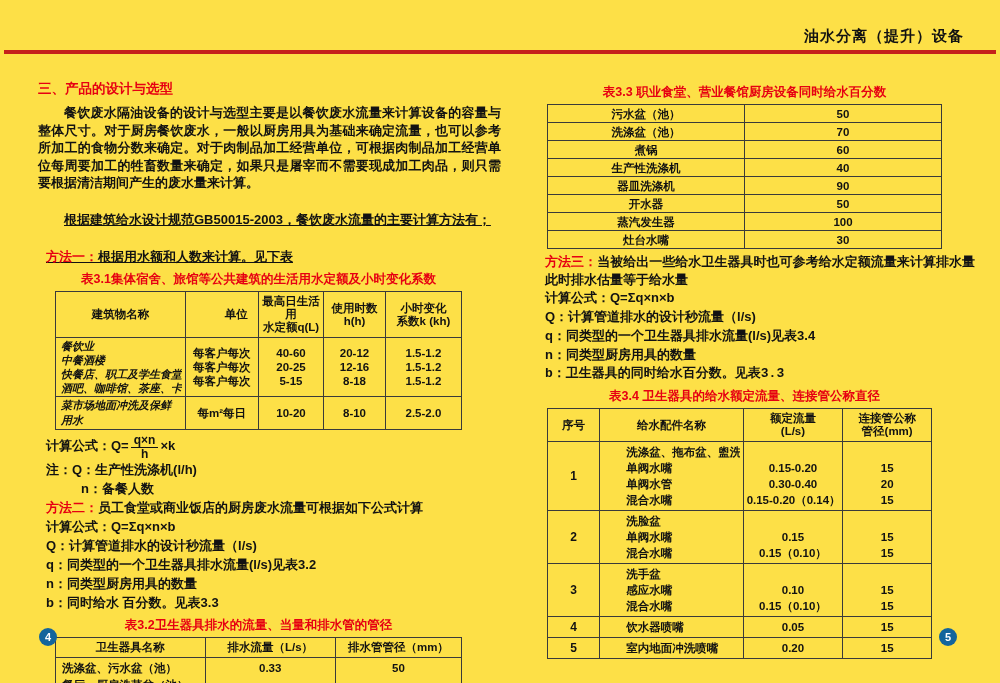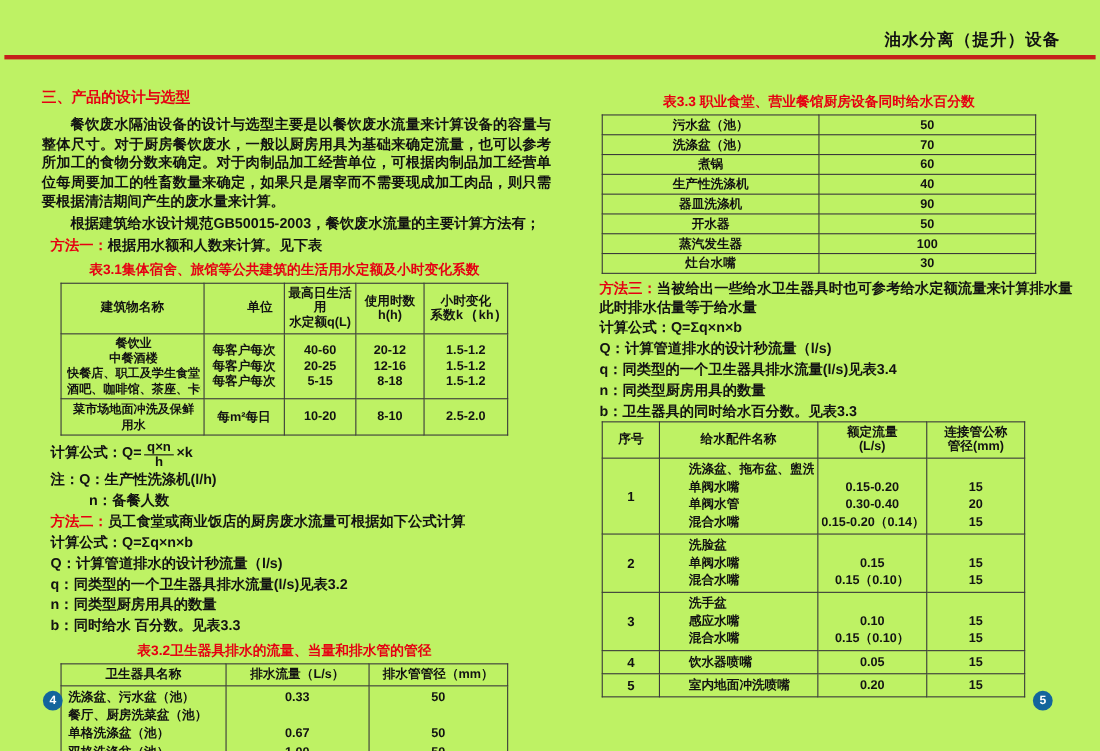--- a/index.html
+++ b/index.html
@@ -4,21 +4,21 @@
 <style>
   :root{
     --red:#e60012;
     --rule:#c5211b;
     --blue:#13659c;
     --ink:#121212;
   }
   html,body{margin:0;padding:0;background:#e9e9e9;}
   .page{
     position:relative;width:1000px;height:683px;margin:0 auto;
-    background:#bef264;color:var(--ink);
+    background:#fde047;color:var(--ink);
     font-family:"Liberation Sans","DejaVu Sans",sans-serif;
     font-weight:bold;overflow:hidden;
   }
   
   .hdr-title{position:absolute;top:27px;right:36px;font-size:15px;letter-spacing:1px;}
   .hdr-rule{position:absolute;top:50px;left:4px;width:992px;height:4px;background:var(--rule);}
   
   .col-left{position:absolute;left:38px;top:80px;width:463px;}
   .col-right{position:absolute;left:545px;top:84px;width:430px;}
   .section-title{color:var(--red);font-size:13.5px;margin:0 0 6px 0;}
@@ -30,22 +30,22 @@
   .tbl-title.lt{width:407px;margin-left:17px;}
   .tbl-title.rt{width:395px;margin-left:2px;}
   
   table{border-collapse:collapse;table-layout:fixed;}
   th,td{border:1px solid #3a3a3a;font-size:11.5px;padding:1px 3px;vertical-align:middle;}
   th{text-align:center;line-height:13px;padding:3px 2px;}
   td{text-align:center;}
   .cl{min-height:15px;line-height:15px;white-space:nowrap;overflow:hidden;}
   
   .t31{width:407px;margin-left:17px;}
-  .t31 .c1{width:35%;} .t31 .c2{width:12%;padding-left:31px;} .t31 .c3{width:17%;margin-top:38px;} .t31 .c4{width:16%;} .t31 .c5{width:20%;font-family:Liberation Mono, monospace;}
-  .t31 td.names{text-align:center;padding-left:5px;font-size:11px;}
+  .t31 .c1{width:35%;} .t31 .c2{width:12%;padding-left:31px;} .t31 .c3{width:17%;margin-top:38px;} .t31 .c4{width:16%;} .t31 .c5{width:20%;}
+  .t31 td.names{text-align:left;padding-left:5px;font-size:11px;font-style:italic;}
   .t31 .cl{line-height:14px;min-height:14px;}
   .t31 td.r2{height:22px;}
   .t31 td.r2.names{font-size:11px;}
   
   .formula{font-size:13px;line-height:20px;padding-left:8px;margin:4px 0 0 0;}
   .frac{display:inline-block;vertical-align:-0.62em;text-align:center;margin:0 2px;}
   .frac .fnum{display:block;border-bottom:1.5px solid var(--ink);padding:0 3px;line-height:1.05;font-size:12px;}
   .frac .fden{display:block;line-height:1.05;font-size:12px;}
   
   .t32{width:407px;margin-left:17px;}
@@ -63,21 +63,21 @@
   .t34 td{vertical-align:middle;padding-top:2px;padding-bottom:2px;}
   .t34 td.names{text-align:left;padding-left:26px;}
   .t34 .cl{line-height:16px;min-height:16px;}
   .t34 td.no{font-size:12px;}
   
   .page-num{
     position:absolute;top:628px;width:18px;height:18px;border-radius:50%;
     background:var(--blue);color:#fff;font-size:11px;line-height:18px;text-align:center;
   }
   .page-num.pl{left:39px;} .page-num.pr{left:939px;}
-  .mt2{margin-top:2px;} .mt4{margin-top:4px;}
+  .mt2{margin-top:19px;text-decoration:underline;} .mt4{margin-top:4px;}
 </style>
 </head>
 <body>
 
 <div class="page">
 
   <div class="hdr-title">油水分离（提升）设备</div>
   <div class="hdr-rule"></div>
 
   <div class="col-left">
@@ -222,22 +222,23 @@
             <td>30</td>
           </tr>
     </tbody>
       </table>
 
     <p class="para mt4" style="text-indent:0;"><span class="red">方法三：</span><span>当被给出一些给水卫生器具时也可参考给水定额流量来计算排水量此时排水估量等于给水量</span></p>
     <p class="line" style="padding-left:0;">计算公式：Q=Σq×n×b</p>
     <p class="line" style="padding-left:0;">Q：计算管道排水的设计秒流量（l/s)</p>
     <p class="line" style="padding-left:0;">q：同类型的一个卫生器具排水流量(l/s)见表3.4</p>
     <p class="line" style="padding-left:0;">n：同类型厨房用具的数量</p>
-    <p class="line" style="padding-left:0;">b：卫生器具的同时给水百分数。见表3.3</p>
-
+    <p class="line" style="padding-left:0;font-family:Liberation Mono, monospace;">b：卫生器具的同时给水百分数。见表3.3</p>
+
+    <div class="tbl-title rt">表3.4 卫生器具的给水额定流量、连接管公称直径</div>
     <table class="t34">
       <tbody>
           <tr>
         <th class="c1">序号</th>
         <th class="c2">给水配件名称</th>
         <th class="c3">
               <div>额定流量</div>
               <div>(L/s)</div>
             </th>
         <th class="c4">

